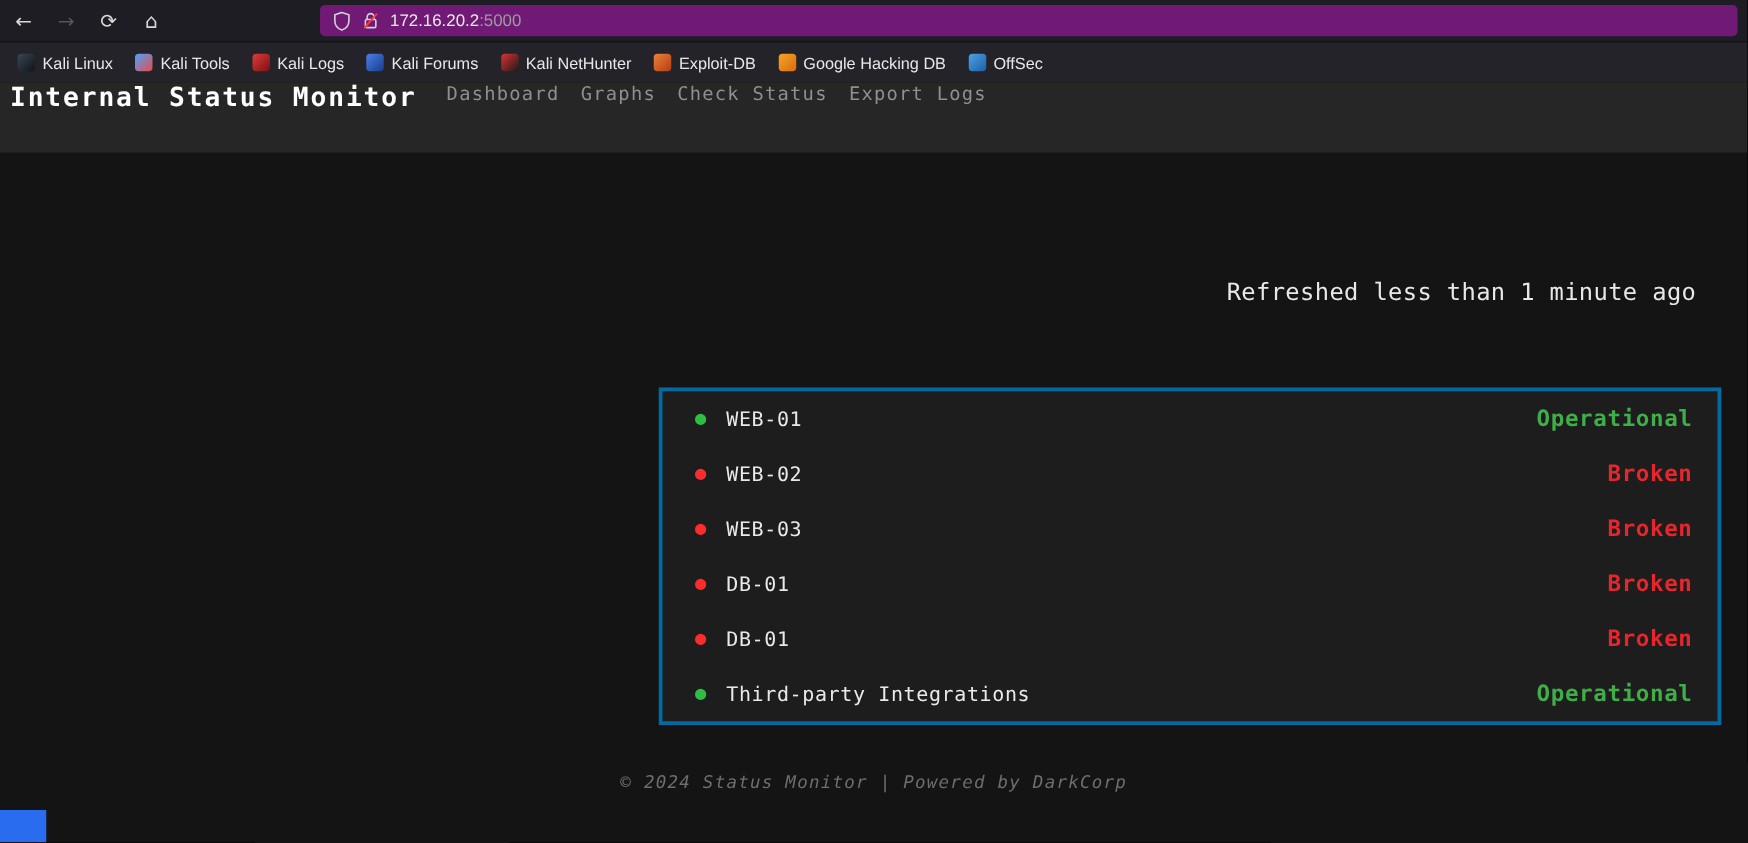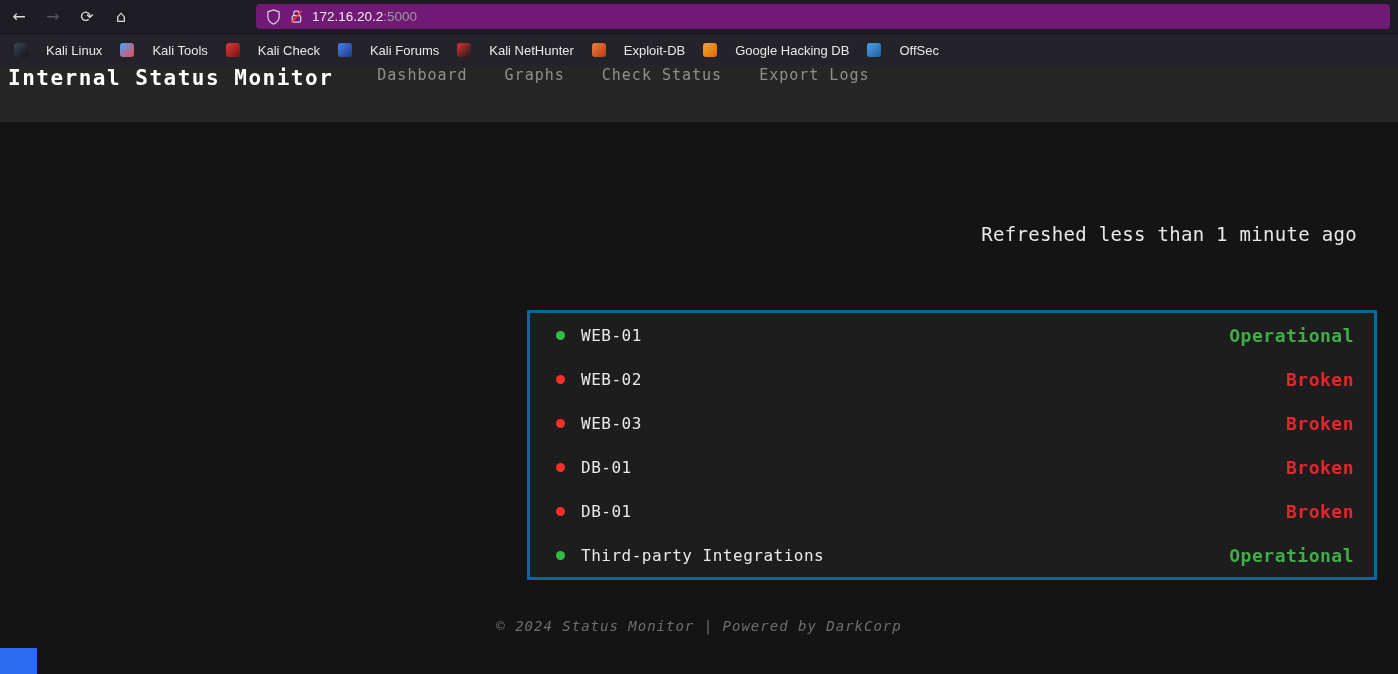--- a/index.html
+++ b/index.html
@@ -14,30 +14,30 @@
           font:16px "DejaVu Sans",sans-serif;cursor:default;}
   .tb-btn.dim{color:#56545f;}
   .urlbar{position:absolute;left:256px;top:4px;width:1134px;height:25px;background:#701a75;
           border-radius:4px;display:flex;align-items:center;padding:0 10px;gap:9px;box-sizing:border-box;}
   .url-text{font:13.5px "Liberation Sans",sans-serif;color:#ececec;white-space:nowrap;}
   .url-port{color:#9b9aa3;}
   .chrome-icon{display:flex;align-items:center;}
 
   .bookmarks{position:absolute;top:34px;left:0;right:0;height:32px;background:#242329;
              border-bottom:1px solid #121117;display:flex;align-items:center;padding-left:6px;gap:2px;}
-  .bm{display:flex;align-items:center;gap:18px;padding:3px 8px;border-radius:3px;
+  .bm{display:flex;align-items:center;gap:6px;padding:3px 8px;border-radius:3px;
       font:13px "Liberation Sans",sans-serif;color:#e8e8e8;white-space:nowrap;}
   .bm-ic{width:14px;height:14px;border-radius:3px;flex:none;}
 
   
   .site-header{position:absolute;top:66px;left:0;right:0;height:56px;background:#262626;
                display:flex;align-items:flex-start;padding-left:8px;box-sizing:border-box;}
   .site-title{font-size:21px;font-weight:bold;color:#ffffff;letter-spacing:1.5px;}
   .nav{display:flex;gap:17px;margin-left:24px;}
-  .nav-link{font-size:15px;color:#8f8f8f;letter-spacing:1px;text-decoration:none;cursor:pointer;margin-left:20px;}
+  .nav-link{font-size:15px;color:#8f8f8f;letter-spacing:1px;text-decoration:none;cursor:pointer;}
 
   
   .heading{position:absolute;left:545px;top:213px;display:flex;align-items:center;gap:12px;}
   .heading-text{font-size:27px;font-weight:600;color:var(--green);letter-spacing:2px;}
   .tofu{color:var(--green);display:flex;align-items:center;}
   .refreshed{position:absolute;right:41px;top:223px;font-size:19px;color:#e8e8e8;letter-spacing:.3px;}
 
   
   .panel{position:absolute;left:527px;top:310px;width:850px;background:#1d1d1d;
          border:3px solid #0369a1;box-sizing:border-box;}
@@ -87,21 +87,21 @@
       <div class="bm">
         <span class="bm-ic" style="background: linear-gradient(135deg, rgb(58, 70, 84), rgb(16, 20, 26));"></span>
         <span>Kali Linux</span>
       </div>
       <div class="bm">
         <span class="bm-ic" style="background: linear-gradient(135deg, rgb(74, 163, 255), rgb(232, 75, 75));"></span>
         <span>Kali Tools</span>
       </div>
       <div class="bm">
         <span class="bm-ic" style="background: linear-gradient(135deg, rgb(226, 58, 58), rgb(122, 16, 16));"></span>
-        <span>Kali Check</span>
+        <span>Kali Logs</span>
       </div>
       <div class="bm">
         <span class="bm-ic" style="background: linear-gradient(135deg, rgb(74, 127, 232), rgb(27, 60, 140));"></span>
         <span>Kali Forums</span>
       </div>
       <div class="bm">
         <span class="bm-ic" style="background: linear-gradient(135deg, rgb(224, 49, 49), rgb(26, 26, 26));"></span>
         <span>Kali NetHunter</span>
       </div>
       <div class="bm">

